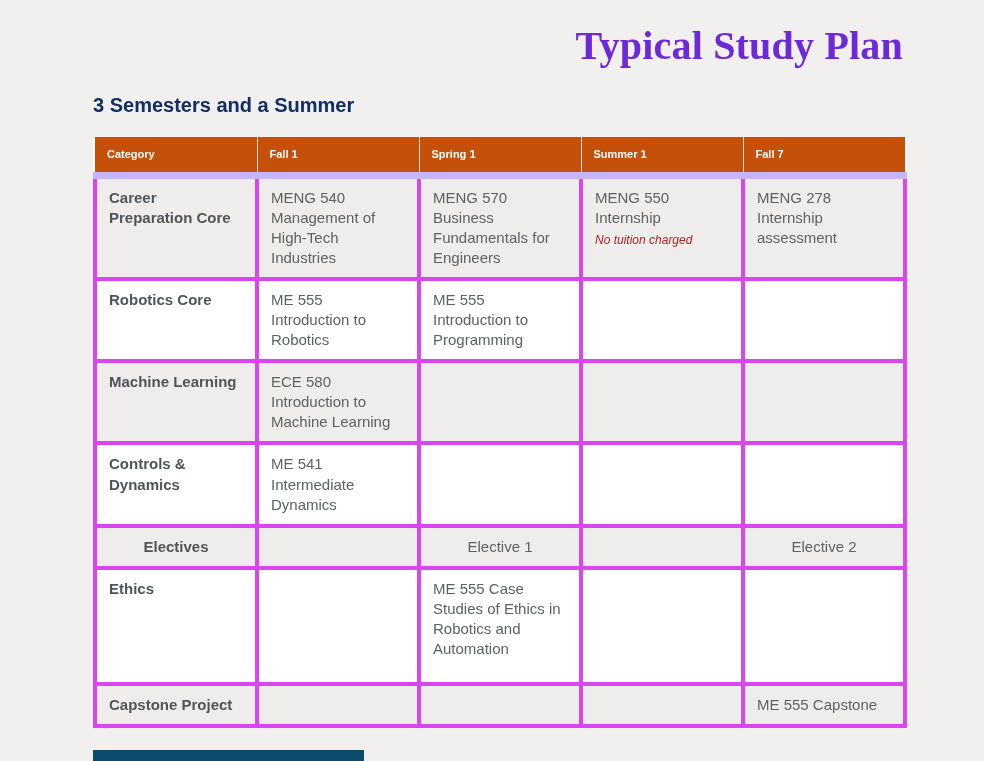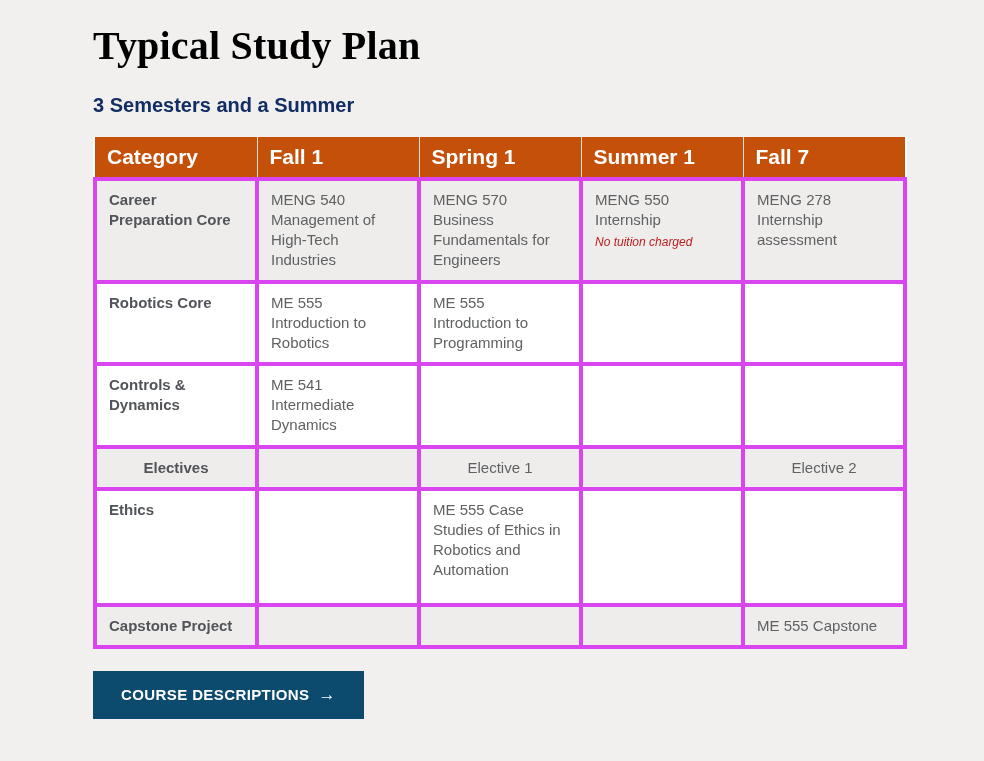--- a/index.html
+++ b/index.html
@@ -12,48 +12,49 @@
   }
   .content {
     padding: 24px 0 0 93px;
     width: 903px;
   }
   h1.page-title {
     font-family: "Liberation Serif", "DejaVu Serif", serif;
     font-weight: bold;
     font-size: 40px;
     line-height: 1.1;
-    color: #000000;
+    color: #6d28d9;
     letter-spacing: 0.2px;
+    text-align: right;
   }
   h2.page-subtitle {
     margin-top: 26px;
     font-size: 20px;
     font-weight: bold;
     color: #112d64;
   }
   table.plan {
     margin-top: 20px;
     width: 810px;
     border-collapse: collapse;
     table-layout: fixed;
     background: #ffffff;
   }
   table.plan col { width: 162px; }
   thead th {
     background: #c4500a;
     color: #ffffff;
-    font-size: 21px;
+    font-size: 11px;
     font-weight: bold;
     text-align: left;
     vertical-align: middle;
     padding: 8px 12px;
     height: 38px;
     border-right: 1px solid #e8e2dc;
-    border-bottom: 3px solid #c4b5fd;
+    border-bottom: 7px solid #c4b5fd;
   }
   thead th:last-child { border-right: none; }
   tbody td {
     border: 4px solid #d946ef;
     vertical-align: top;
     padding: 9px 12px;
     font-size: 15px;
     line-height: 1.34;
     color: #5f6163;
   }
@@ -130,20 +131,27 @@
         <td><span>MENG 550 Internship</span><span class="cell-note">No tuition charged</span></td>
         <td><span>MENG 278 Internship assessment</span></td>
       </tr>
       <tr class="plain r2">
         <td class="category">Robotics Core</td>
         <td><span>ME 555 Introduction to Robotics</span></td>
         <td><span>ME 555 Introduction to Programming</span></td>
         <td><span></span></td>
         <td><span></span></td>
       </tr>
+      <tr class="shaded r3">
+        <td class="category">Machine Learning</td>
+        <td><span>ECE 580 Introduction to Machine Learning</span></td>
+        <td><span></span></td>
+        <td><span></span></td>
+        <td><span></span></td>
+      </tr>
       <tr class="plain r4">
         <td class="category">Controls &amp; Dynamics</td>
         <td><span>ME 541 Intermediate Dynamics</span></td>
         <td><span></span></td>
         <td><span></span></td>
         <td><span></span></td>
       </tr>
       <tr class="shaded r5">
         <td class="category">Electives</td>
         <td><span></span></td>

